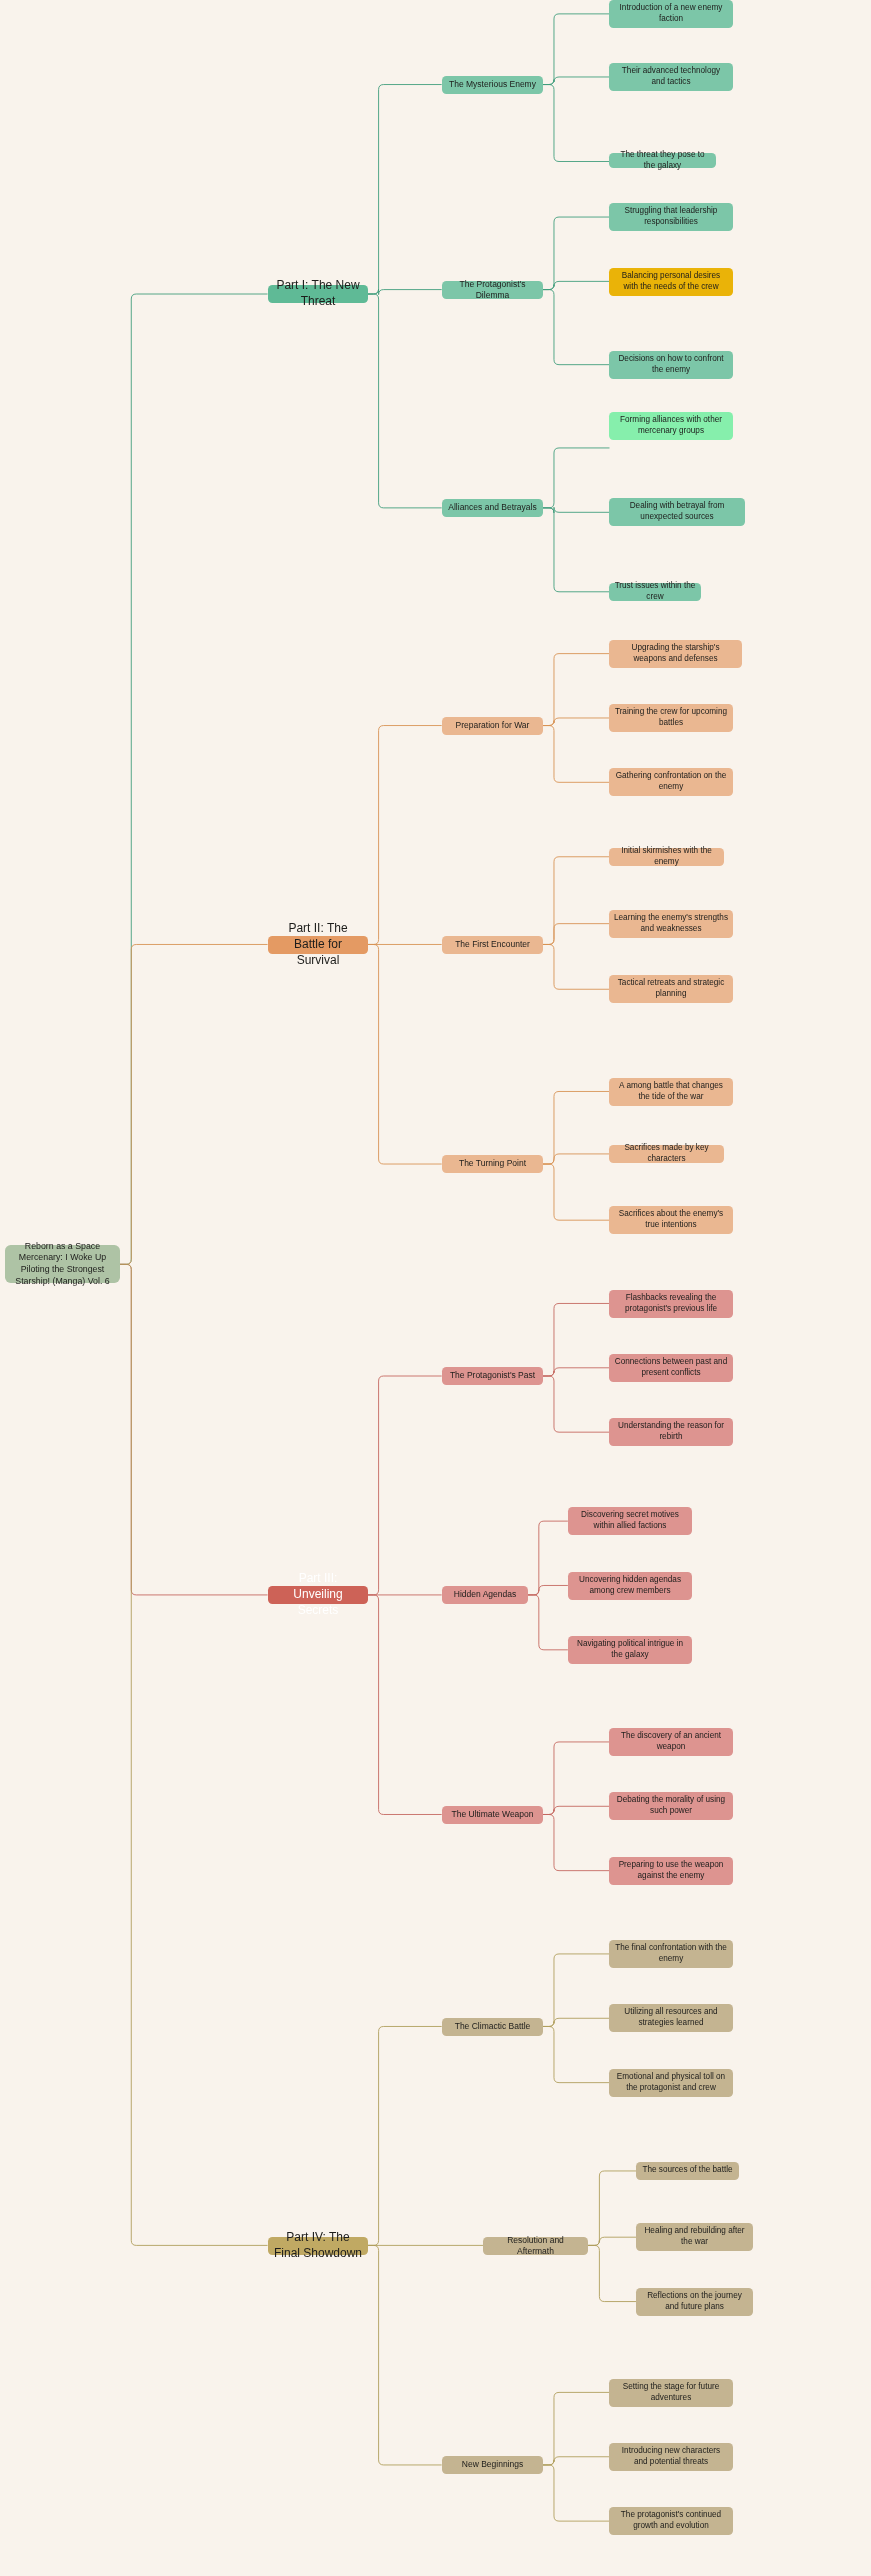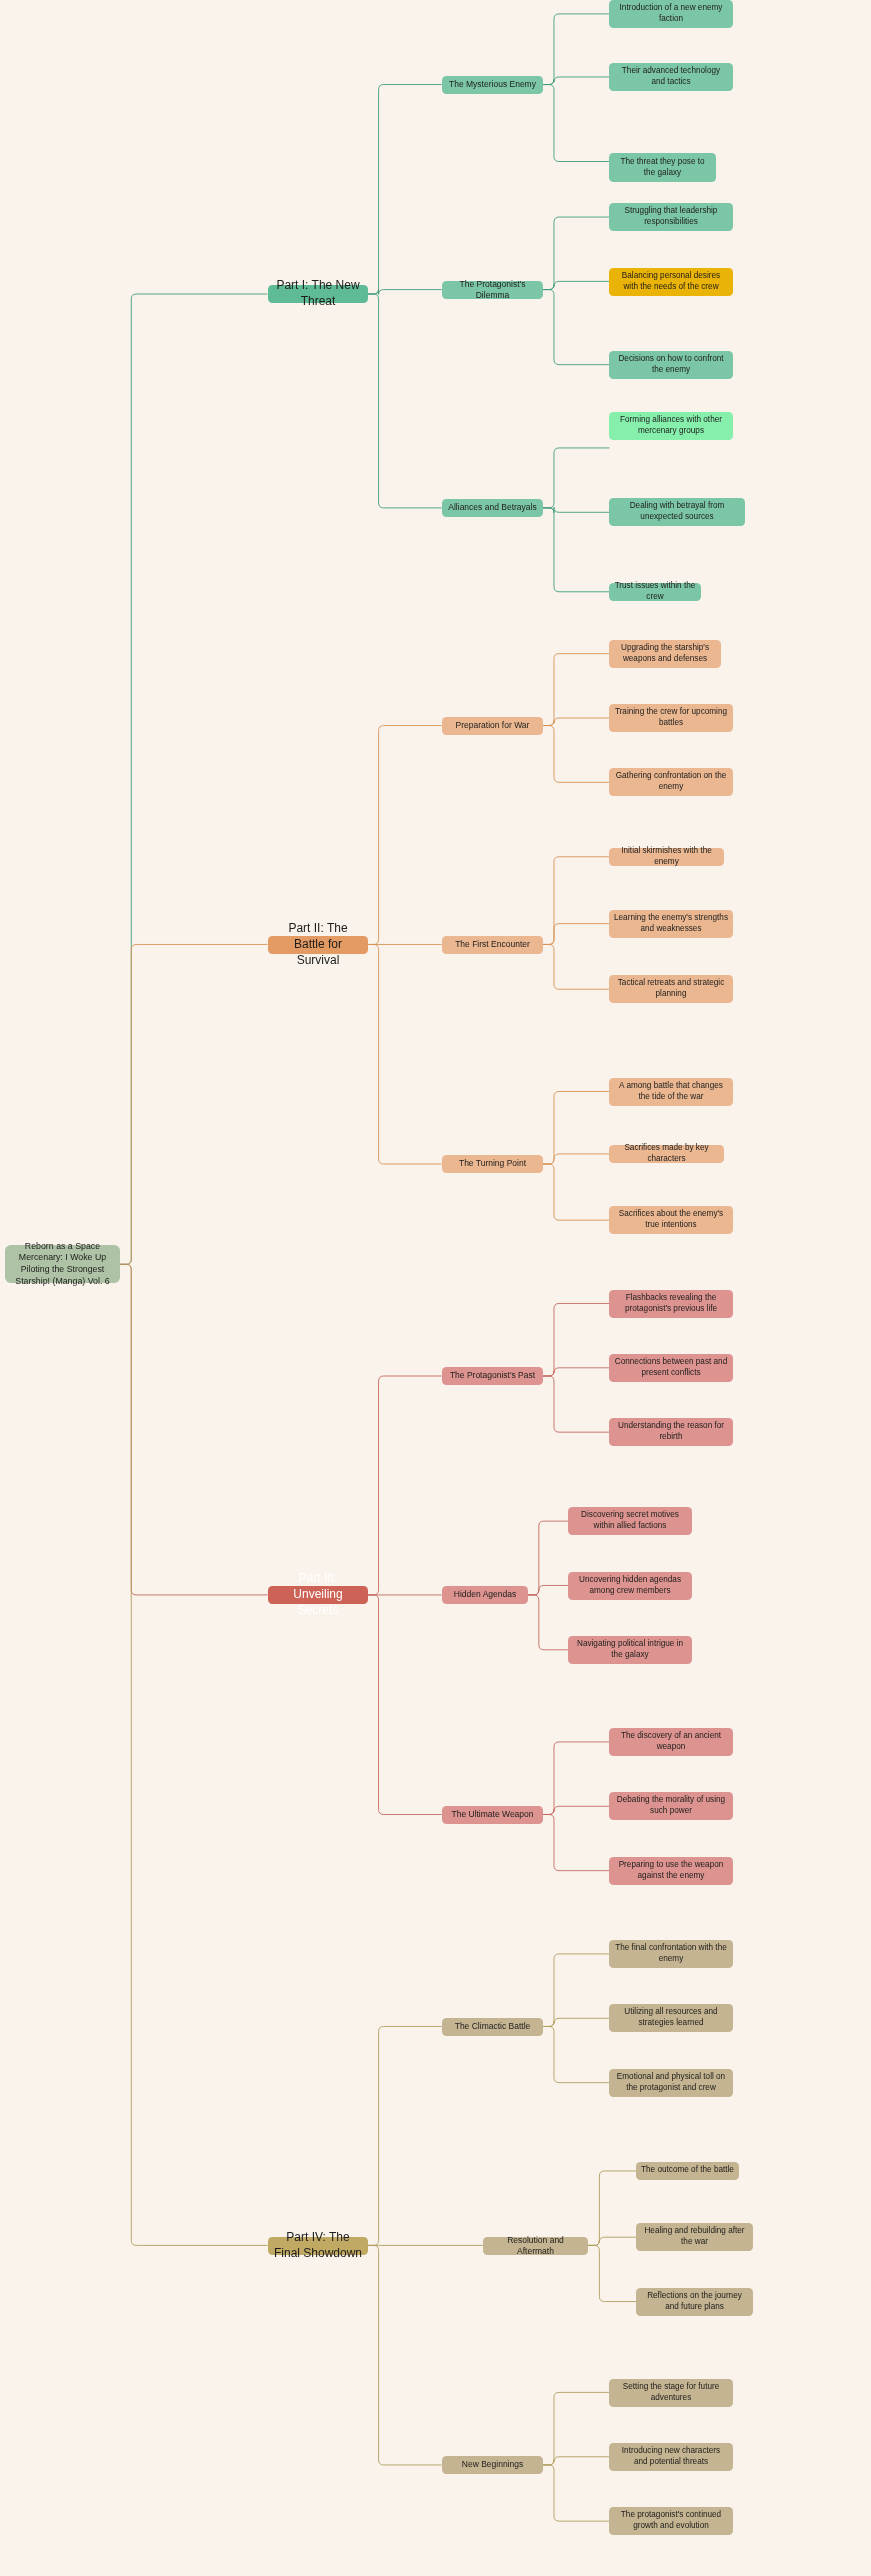--- a/index.html
+++ b/index.html
@@ -87,32 +87,32 @@
       <path d="M 860 3907 H 870 Q 878 3907 878 3899 V 3800 Q 878 3792 886 3792 H 966" fill="none" stroke="#b09d5c" stroke-width="1.4"></path>
       <path d="M 860 3907 H 870 Q 878 3907 878 3899 V 3902 Q 878 3894 886 3894 H 966" fill="none" stroke="#b09d5c" stroke-width="1.4"></path>
       <path d="M 860 3907 H 870 Q 878 3907 878 3915 V 3988 Q 878 3996 886 3996 H 966" fill="none" stroke="#b09d5c" stroke-width="1.4"></path>
     </svg>
   <div id="nodes">
       <div class="node root" style="left: 5px; top: 1245px; width: 115px; height: 38px; background: rgb(174, 195, 165); color: rgb(29, 29, 27);">Reborn as a Space Mercenary: I Woke Up Piloting the Strongest Starship! (Manga) Vol. 6</div>
       <div class="node lvl1" style="left: 268px; top: 285px; width: 100px; height: 17.7px; background: rgb(95, 186, 150); color: rgb(29, 29, 27);">Part I: The New Threat</div>
       <div class="node lvl2" style="left: 442px; top: 76px; width: 101px; height: 17.7px; background: rgb(124, 198, 168); color: rgb(29, 29, 27);">The Mysterious Enemy</div>
       <div class="node lvl3" style="left: 609px; top: 0px; width: 124px; height: 28px; background: rgb(124, 198, 168); color: rgb(29, 29, 27);">Introduction of a new enemy faction</div>
       <div class="node lvl3" style="left: 609px; top: 63px; width: 124px; height: 28px; background: rgb(124, 198, 168); color: rgb(29, 29, 27);">Their advanced technology and tactics</div>
-      <div class="node lvl3" style="left: 609px; top: 153px; width: 107px; height: 29px; background: rgb(124, 198, 168); color: rgb(29, 29, 27);">The threat they pose to the galaxy</div>
+      <div class="node lvl3" style="left: 609px; top: 153px; width: 107px; height: 15px; background: rgb(124, 198, 168); color: rgb(29, 29, 27);">The threat they pose to the galaxy</div>
       <div class="node lvl2" style="left: 442px; top: 281px; width: 101px; height: 17.7px; background: rgb(124, 198, 168); color: rgb(29, 29, 27);">The Protagonist's Dilemma</div>
       <div class="node lvl3" style="left: 609px; top: 203px; width: 124px; height: 28px; background: rgb(124, 198, 168); color: rgb(29, 29, 27);">Struggling that leadership responsibilities</div>
       <div class="node lvl3" style="left: 609px; top: 268px; width: 124px; height: 28px; background: #eab308; color: rgb(29, 29, 27);">Balancing personal desires with the needs of the crew</div>
       <div class="node lvl3" style="left: 609px; top: 351px; width: 124px; height: 28px; background: rgb(124, 198, 168); color: rgb(29, 29, 27);">Decisions on how to confront the enemy</div>
       <div class="node lvl2" style="left: 442px; top: 499px; width: 101px; height: 17.7px; background: rgb(124, 198, 168); color: rgb(29, 29, 27);">Alliances and Betrayals</div>
       <div class="node lvl3" style="left: 609px; top: 412px; width: 124px; height: 28px; background: #86efac; color: rgb(29, 29, 27); text-align: center;">Forming alliances with other mercenary groups</div>
       <div class="node lvl3" style="left: 609px; top: 498px; width: 136px; height: 28px; background: rgb(124, 198, 168); color: rgb(29, 29, 27);">Dealing with betrayal from unexpected sources</div>
       <div class="node lvl3" style="left: 609px; top: 583px; width: 92px; height: 17.7px; background: rgb(124, 198, 168); color: rgb(29, 29, 27);">Trust issues within the crew</div>
       <div class="node lvl1" style="left: 268px; top: 936px; width: 100px; height: 17.7px; background: rgb(228, 154, 99); color: rgb(29, 29, 27);">Part II: The Battle for Survival</div>
       <div class="node lvl2" style="left: 442px; top: 717px; width: 101px; height: 17.7px; background: rgb(234, 183, 145); color: rgb(29, 29, 27);">Preparation for War</div>
-      <div class="node lvl3" style="left: 609px; top: 640px; width: 112px; height: 28px; background: rgb(234, 183, 145); color: rgb(29, 29, 27);">Upgrading the starship's weapons and defenses</div>
+      <div class="node lvl3" style="left: 609px; top: 640px; width: 133px; height: 28px; background: rgb(234, 183, 145); color: rgb(29, 29, 27);">Upgrading the starship's weapons and defenses</div>
       <div class="node lvl3" style="left: 609px; top: 704px; width: 124px; height: 28px; background: rgb(234, 183, 145); color: rgb(29, 29, 27);">Training the crew for upcoming battles</div>
       <div class="node lvl3" style="left: 609px; top: 768px; width: 124px; height: 28px; background: rgb(234, 183, 145); color: rgb(29, 29, 27);">Gathering confrontation on the enemy</div>
       <div class="node lvl2" style="left: 442px; top: 936px; width: 101px; height: 17.7px; background: rgb(234, 183, 145); color: rgb(29, 29, 27);">The First Encounter</div>
       <div class="node lvl3" style="left: 609px; top: 848px; width: 115px; height: 17.7px; background: rgb(234, 183, 145); color: rgb(29, 29, 27);">Initial skirmishes with the enemy</div>
       <div class="node lvl3" style="left: 609px; top: 910px; width: 124px; height: 28px; background: rgb(234, 183, 145); color: rgb(29, 29, 27);">Learning the enemy's strengths and weaknesses</div>
       <div class="node lvl3" style="left: 609px; top: 975px; width: 124px; height: 28px; background: rgb(234, 183, 145); color: rgb(29, 29, 27);">Tactical retreats and strategic planning</div>
       <div class="node lvl2" style="left: 442px; top: 1155px; width: 101px; height: 17.7px; background: rgb(234, 183, 145); color: rgb(29, 29, 27);">The Turning Point</div>
       <div class="node lvl3" style="left: 609px; top: 1078px; width: 124px; height: 28px; background: rgb(234, 183, 145); color: rgb(29, 29, 27);">A among battle that changes the tide of the war</div>
       <div class="node lvl3" style="left: 609px; top: 1145px; width: 115px; height: 17.7px; background: rgb(234, 183, 145); color: rgb(29, 29, 27);">Sacrifices made by key characters</div>
       <div class="node lvl3" style="left: 609px; top: 1206px; width: 124px; height: 28px; background: rgb(234, 183, 145); color: rgb(29, 29, 27);">Sacrifices about the enemy's true intentions</div>
@@ -128,21 +128,21 @@
       <div class="node lvl2" style="left: 442px; top: 1806px; width: 101px; height: 17.7px; background: rgb(221, 148, 144); color: rgb(29, 29, 27);">The Ultimate Weapon</div>
       <div class="node lvl3" style="left: 609px; top: 1728px; width: 124px; height: 28px; background: rgb(221, 148, 144); color: rgb(29, 29, 27);">The discovery of an ancient weapon</div>
       <div class="node lvl3" style="left: 609px; top: 1792px; width: 124px; height: 28px; background: rgb(221, 148, 144); color: rgb(29, 29, 27);">Debating the morality of using such power</div>
       <div class="node lvl3" style="left: 609px; top: 1857px; width: 124px; height: 28px; background: rgb(221, 148, 144); color: rgb(29, 29, 27);">Preparing to use the weapon against the enemy</div>
       <div class="node lvl1" style="left: 268px; top: 2237px; width: 100px; height: 17.7px; background: rgb(192, 169, 99); color: rgb(29, 29, 27);">Part IV: The Final Showdown</div>
       <div class="node lvl2" style="left: 442px; top: 2018px; width: 101px; height: 17.7px; background: rgb(196, 180, 145); color: rgb(29, 29, 27);">The Climactic Battle</div>
       <div class="node lvl3" style="left: 609px; top: 1940px; width: 124px; height: 28px; background: rgb(196, 180, 145); color: rgb(29, 29, 27);">The final confrontation with the enemy</div>
       <div class="node lvl3" style="left: 609px; top: 2004px; width: 124px; height: 28px; background: rgb(196, 180, 145); color: rgb(29, 29, 27);">Utilizing all resources and strategies learned</div>
       <div class="node lvl3" style="left: 609px; top: 2069px; width: 124px; height: 28px; background: rgb(196, 180, 145); color: rgb(29, 29, 27);">Emotional and physical toll on the protagonist and crew</div>
       <div class="node lvl2" style="left: 483px; top: 2237px; width: 105px; height: 17.7px; background: rgb(196, 180, 145); color: rgb(29, 29, 27);">Resolution and Aftermath</div>
-      <div class="node lvl3" style="left: 636px; top: 2162px; width: 103px; height: 17.7px; background: rgb(196, 180, 145); color: rgb(29, 29, 27);">The outcome of the battle</div>
+      <div class="node lvl3" style="left: 636px; top: 2162px; width: 103px; height: 17.7px; background: rgb(196, 180, 145); color: rgb(29, 29, 27);">The sources of the battle</div>
       <div class="node lvl3" style="left: 636px; top: 2223px; width: 117px; height: 28px; background: rgb(196, 180, 145); color: rgb(29, 29, 27);">Healing and rebuilding after the war</div>
       <div class="node lvl3" style="left: 636px; top: 2288px; width: 117px; height: 28px; background: rgb(196, 180, 145); color: rgb(29, 29, 27);">Reflections on the journey and future plans</div>
       <div class="node lvl2" style="left: 442px; top: 2456px; width: 101px; height: 17.7px; background: rgb(196, 180, 145); color: rgb(29, 29, 27);">New Beginnings</div>
       <div class="node lvl3" style="left: 609px; top: 2379px; width: 124px; height: 28px; background: rgb(196, 180, 145); color: rgb(29, 29, 27);">Setting the stage for future adventures</div>
       <div class="node lvl3" style="left: 609px; top: 2443px; width: 124px; height: 28px; background: rgb(196, 180, 145); color: rgb(29, 29, 27);">Introducing new characters and potential threats</div>
       <div class="node lvl3" style="left: 609px; top: 2507px; width: 124px; height: 28px; background: rgb(196, 180, 145); color: rgb(29, 29, 27);">The protagonist's continued growth and evolution</div>
     </div>
 </div>
 
 

